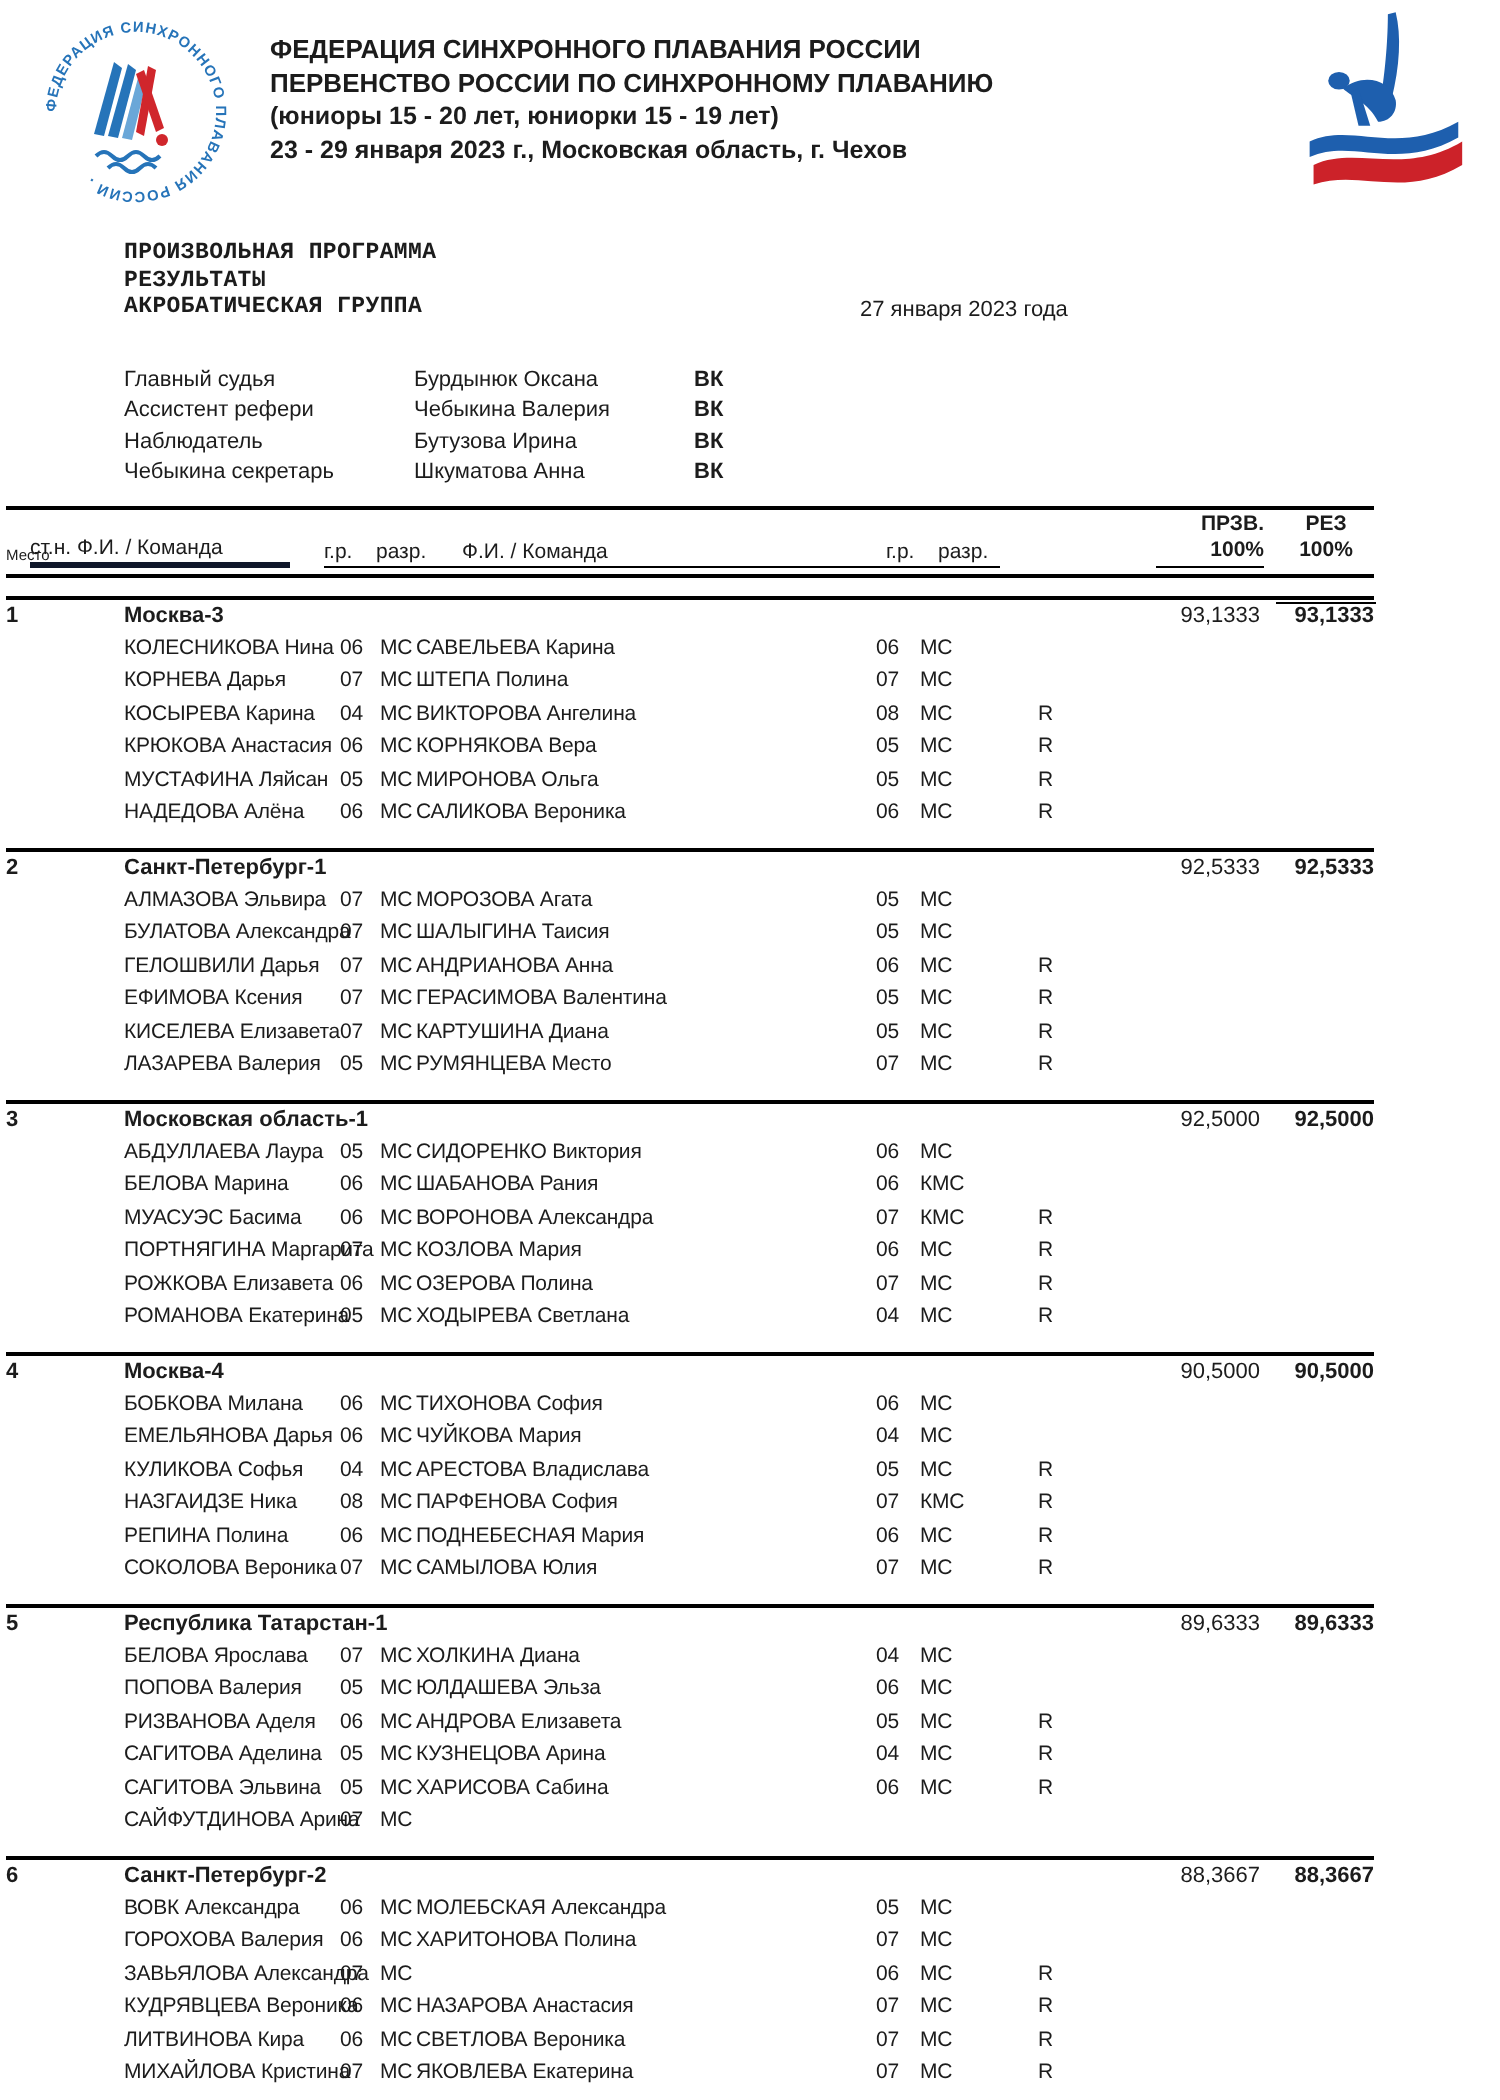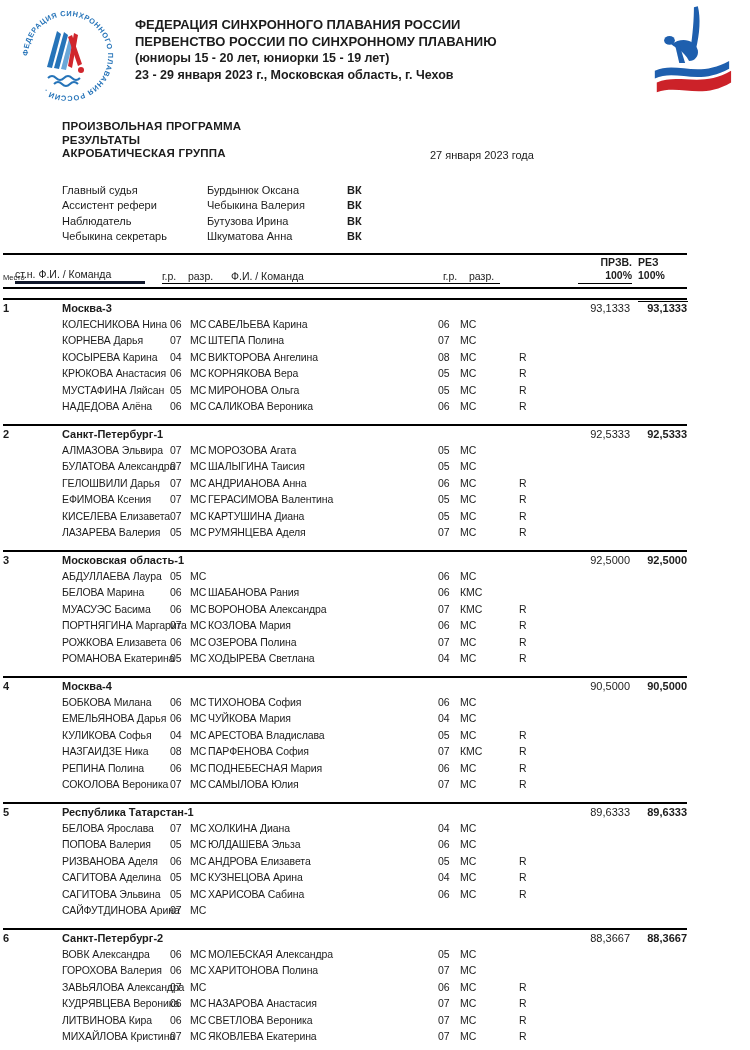--- a/index.html
+++ b/index.html
@@ -10,21 +10,21 @@
   
   .top-header { display:flex; align-items:flex-start; padding-top:4px; }
   .logo-left { width:135px; display:flex; justify-content:center; padding-top:2px; }
   .titles { flex:1; text-align:left; font-weight:bold; padding-top:12px; }
   .t-line1, .t-line2 { font-size:13px; line-height:17px; }
   .t-line3, .t-line4 { font-size:12.5px; line-height:17px; }
   .logo-right { width:118px; display:flex; justify-content:center; padding-top:0px; }
 
   
   .section { margin:8px 0 0 62px; position:relative; width:626px; }
-  .sec-line { font-weight:bold; font-size:11.5px; line-height:13.5px; letter-spacing:0.2px; }
+  .sec-line { font-weight:bold; font-size:11.5px; line-height:13.5px; letter-spacing:0.2px;font-family:Liberation Mono, monospace; }
   .date { position:absolute; left:368px; bottom:0; font-weight:normal; font-size:11px; }
 
   
   .officials { margin:22px 0 0 62px; font-size:11px; }
   .off-row { display:flex; line-height:15.5px; }
   .off-role { width:145px; }
   .off-name { width:140px; }
   .off-cat  { width:40px;font-weight:bold; }
 
   
@@ -32,21 +32,21 @@
   .rule-thick { border-top:2.5px solid #000; height:0; }
   .thead { position:relative; height:32px; font-size:10.5px; }
   .h-place { position:absolute; left:0; bottom:5px; font-size:7.5px; }
   .h-grp1 { position:absolute; left:12px; bottom:3px; width:130px; border-bottom:3px solid #0f172a; padding-bottom:1px; }
   .h-grp2 { position:absolute; left:159px; bottom:3px; width:338px; height:13px; border-bottom:1px solid #000; }
   .h-grp2 span { position:absolute; bottom:1px; }
   .h-g2-yob1 { left:0; }  .h-g2-rank1 { left:26px; } .h-g2-name2 { left:69px; }
   .h-g2-yob2 { left:281px; } .h-g2-rank2 { left:307px; }
   .h-przv { position:absolute; right:55px; top:1px; width:54px; text-align:right; font-weight:bold;
             line-height:13px; border-bottom:1px solid #000; padding-bottom:1px; }
-  .h-rez  { position:absolute; right:-1px; top:1px; width:50px; text-align:left; font-weight:bold;
+  .h-rez  { position:absolute; right:-1px; top:1px; width:50px; text-align:center; font-weight:bold;
             line-height:13px; border-bottom:1px solid #000; padding-bottom:19px; }
 
   .teams { margin-top:9px; }
   .team { border-top:2px solid #000; padding-top:1px; margin-bottom:9px; }
   .trow { display:grid; grid-template-columns:59px 108px 20px 18px 230px 22px 47px 28px 95px 57px; }
   .team-head { font-size:11px; line-height:15px; }
   .team-head .cell-place { font-weight:bold; }
   .team-head .cell-team  { grid-column:2 / 9; font-weight:bold; }
   .cell-przv { grid-column:9; text-align:right; font-size:11px; }
   .cell-rez  { grid-column:10; text-align:right; font-size:11px; font-weight:bold; }
@@ -277,40 +277,41 @@
     <span class="m-n2">КАРТУШИНА Диана</span>
     <span class="m-y2">05</span>
     <span class="m-r2">МС</span>
     <span class="m-res">R</span>
   </div>
 
   <div class="trow member">
     <span class="m-n1">ЛАЗАРЕВА Валерия</span>
     <span class="m-y1">05</span>
     <span class="m-r1">МС</span>
-    <span class="m-n2">РУМЯНЦЕВА Аделя</span>
+    <span class="m-n2">РУМЯНЦЕВА Место</span>
     <span class="m-y2">07</span>
     <span class="m-r2">МС</span>
     <span class="m-res">R</span>
   </div>
 </div>
   </div>
 
   <div class="team">
     <div class="trow team-head">
       <span class="cell-place">3</span>
       <span class="cell-team">Московская область-1</span>
       <span class="cell-przv">92,5000</span>
       <span class="cell-rez">92,5000</span>
     </div>
     <div class="members">
   <div class="trow member">
     <span class="m-n1">АБДУЛЛАЕВА Лаура</span>
     <span class="m-y1">05</span>
     <span class="m-r1">МС</span>
+    <span class="m-n2">СИДОРЕНКО Виктория</span>
     <span class="m-y2">06</span>
     <span class="m-r2">МС</span>
     <span class="m-res"></span>
   </div>
 
   <div class="trow member">
     <span class="m-n1">БЕЛОВА Марина</span>
     <span class="m-y1">06</span>
     <span class="m-r1">МС</span>
     <span class="m-n2">ШАБАНОВА Рания</span>

